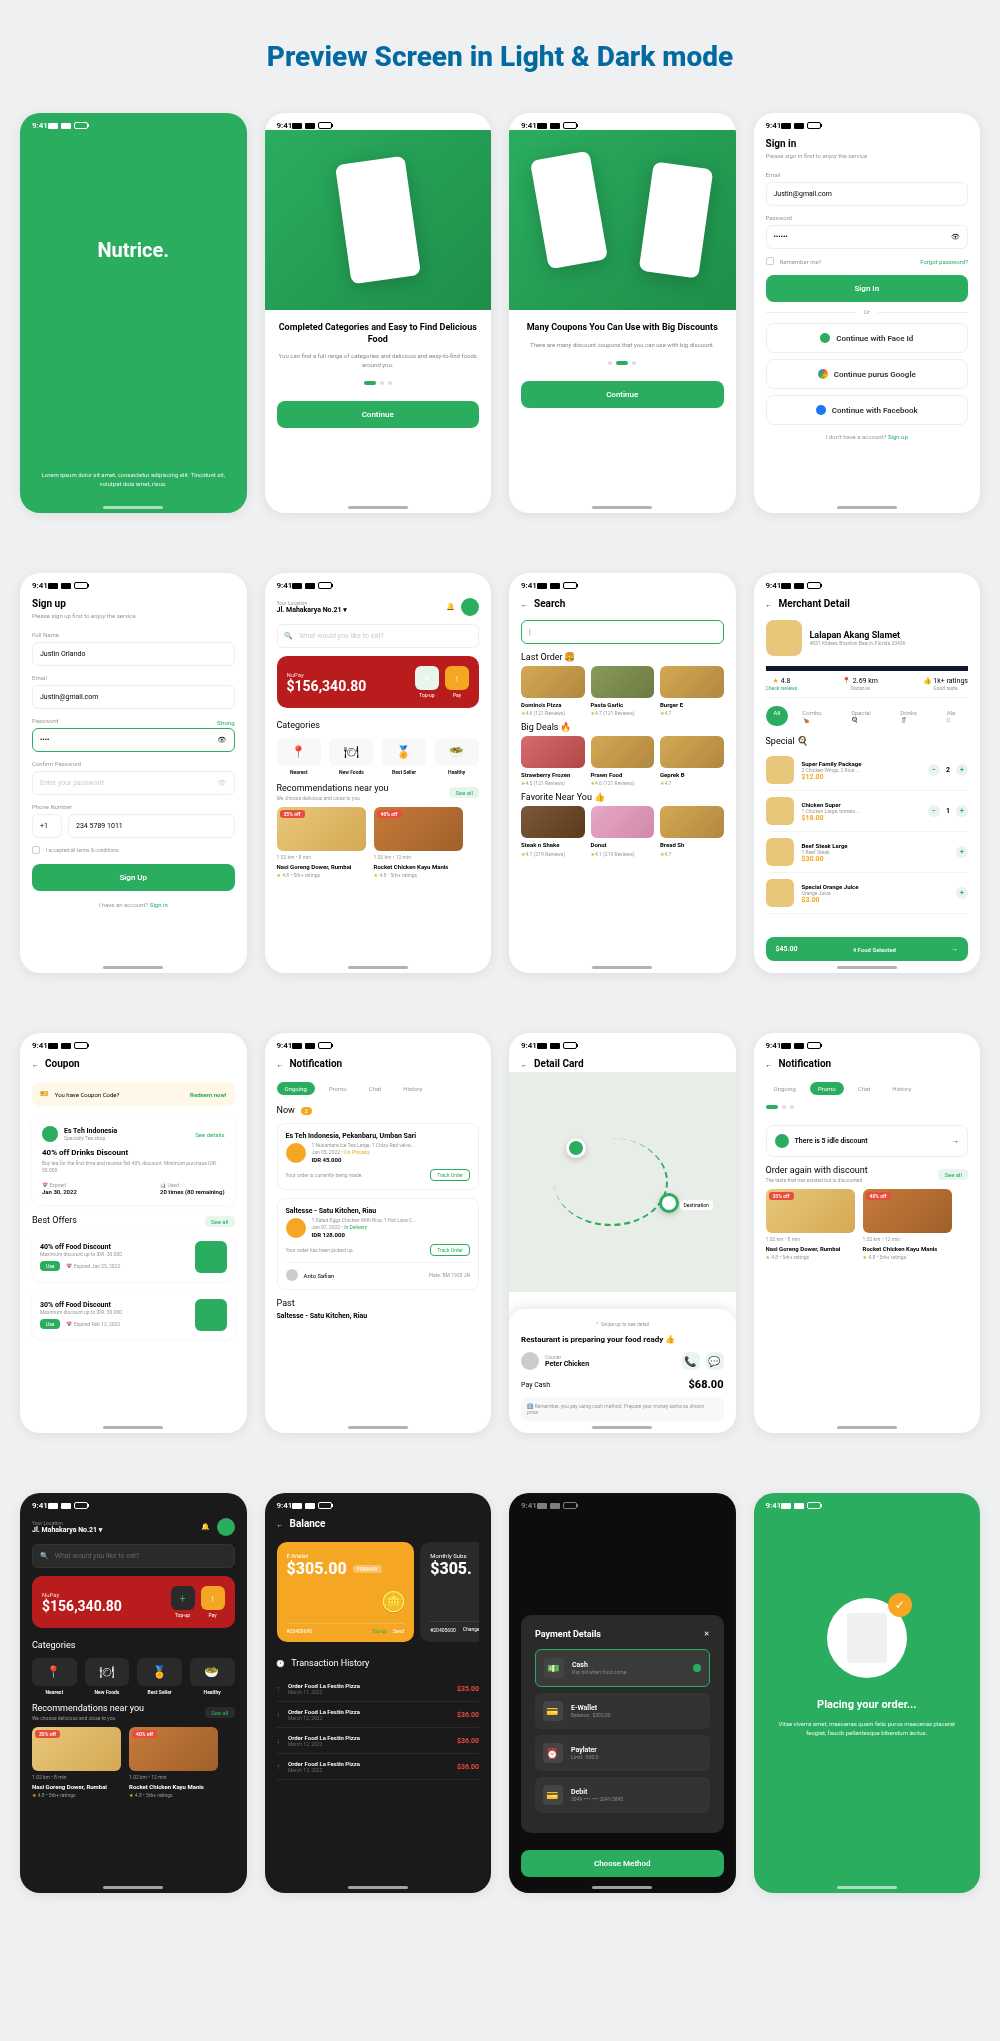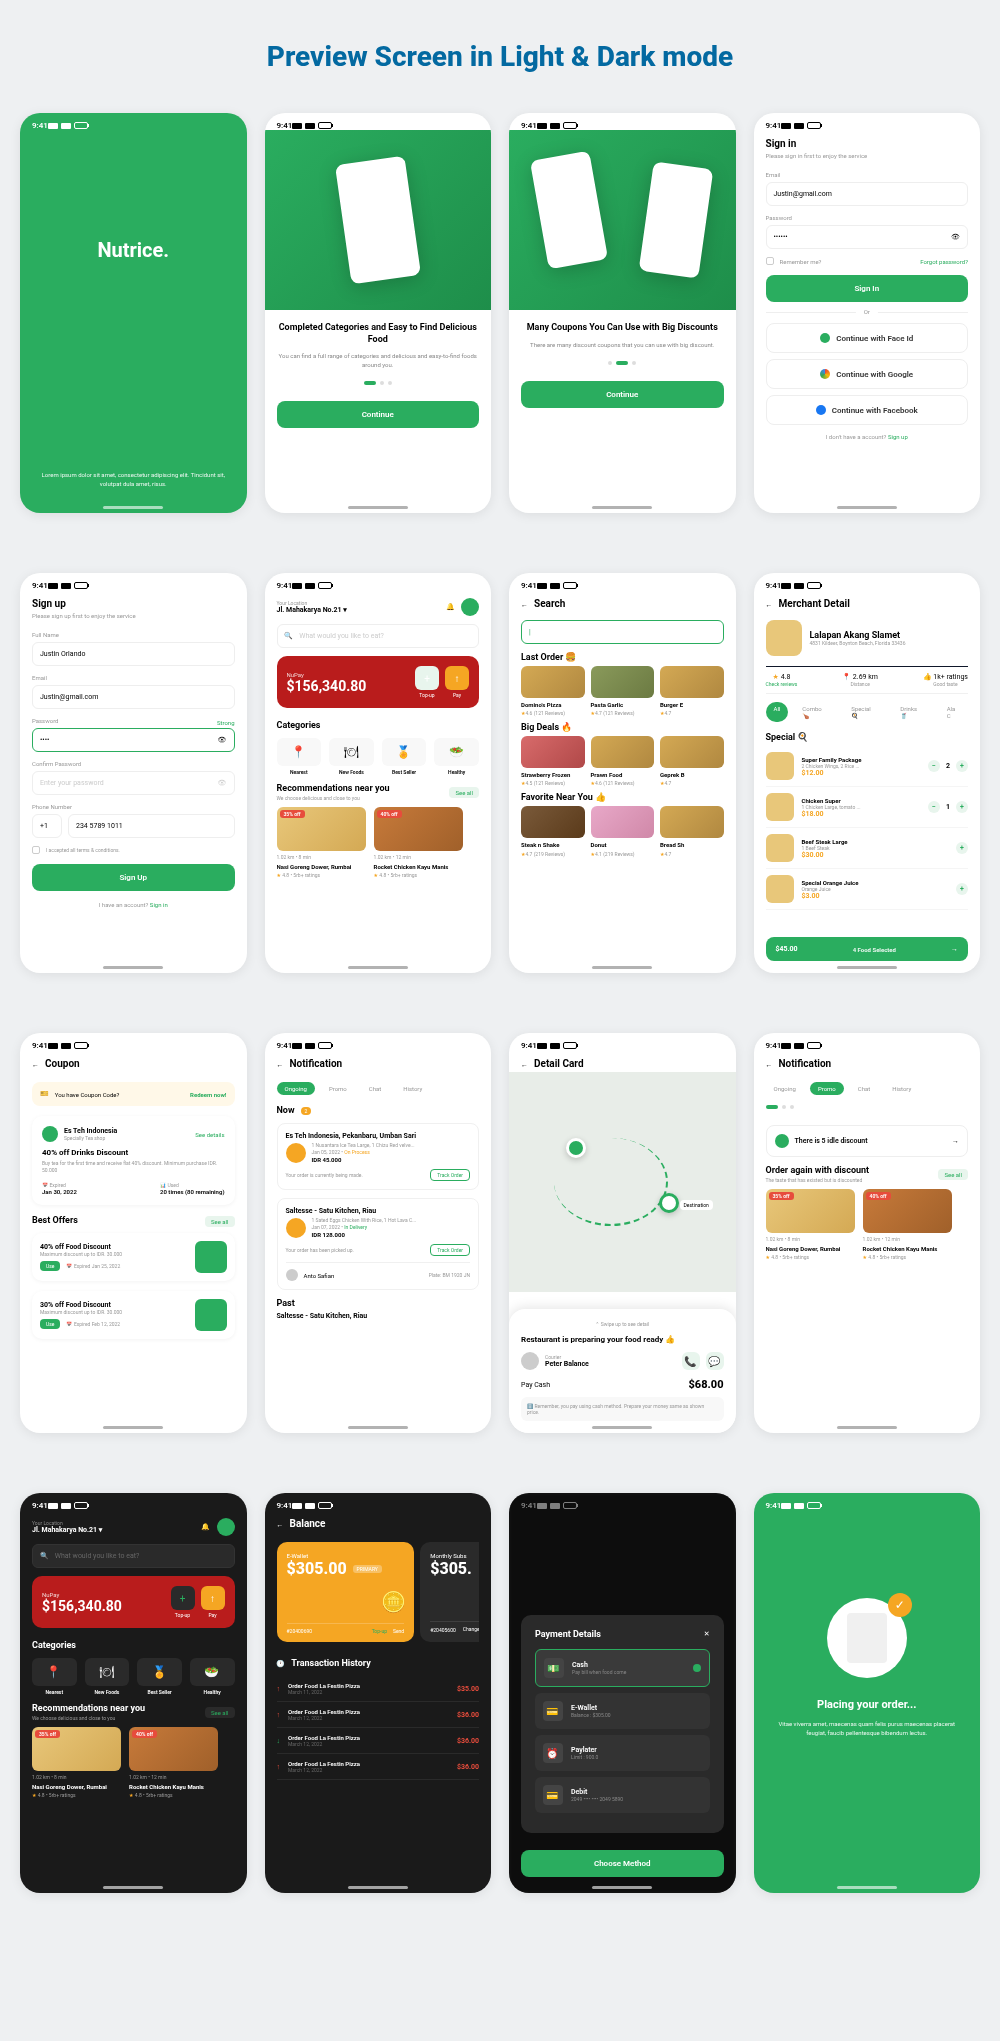--- a/index.html
+++ b/index.html
@@ -36,21 +36,21 @@
 .field.active{border-color:#2aad5f}
 .link{color:#2aad5f;font-size:6px}
 .divider{border-top:1px solid #eee;margin:10px 0;position:relative}
 .divider span{position:absolute;top:-5px;left:50%;transform:translateX(-50%);background:#fff;padding:0 8px;font-size:6px;color:#999}
 .flex{display:flex;align-items:center}
 .between{justify-content:space-between}
 .gap{gap:6px}
 .balance-card{background:#b91c1c;color:#fff;border-radius:10px;padding:10px;margin-bottom:12px}
 .balance-amt{font-size:14px;font-weight:700}
 .icon-btn{width:24px;height:24px;background:#e8f5ed;border-radius:6px;display:flex;align-items:center;justify-content:center;font-size:10px}
-.section-title{font-size:9px;font-weight:700;margin-bottom:2px}
+.section-title{font-size:9px;font-weight:400;margin-bottom:2px}
 .section-sub{font-size:5px;color:#999}
 .see-all{font-size:6px;color:#2aad5f;background:#e8f5ed;padding:2px 6px;border-radius:4px}
 .cat-row{display:flex;gap:8px;margin:8px 0}
 .cat-item{flex:1;text-align:center}
 .cat-icon{width:100%;height:28px;background:#f8f8f8;border-radius:6px;margin-bottom:3px;display:flex;align-items:center;justify-content:center;font-size:12px}
 .cat-label{font-size:5px;font-weight:600}
 .food-row{display:flex;gap:8px;overflow:hidden}
 .food-card{flex:0 0 44%}
 .food-img{width:100%;height:44px;background:linear-gradient(135deg,#e8c77a,#d4a954);border-radius:6px;position:relative}
 .badge{position:absolute;top:3px;left:3px;background:#e74c3c;color:#fff;font-size:5px;padding:1px 4px;border-radius:3px;font-weight:600}
@@ -198,21 +198,21 @@
     <button class="btn">Sign In</button>
     <div class="divider">
           <span>Or</span>
         </div>
     <button class="btn btn-outline btn-social">
           <span class="social-icon" style="background:#2aad5f"></span>
           <span>Continue with Face Id</span>
         </button>
     <button class="btn btn-outline btn-social">
           <span class="social-icon" style="background:conic-gradient(#ea4335,#fbbc05,#34a853,#4285f4)"></span>
-          <span>Continue with Google</span>
+          <span>Continue purus Google</span>
         </button>
     <button class="btn btn-outline btn-social">
           <span class="social-icon" style="background:#1877f2"></span>
           <span>Continue with Facebook</span>
         </button>
     <div style="text-align:center;font-size:6px;color:#999;margin-top:8px"><span>I don't have a account? </span><span class="link">Sign up</span></div>
   </div>
   <div class="home-indicator"></div>
 </div>
 
@@ -439,21 +439,21 @@
           <span>←</span>
           <span class="screen-title">Merchant Detail</span>
         </div>
     <div class="merchant-row">
       <div class="merchant-img"></div>
       <div>
             <div style="font-size:9px;font-weight:700">Lalapan Akang Slamet</div>
             <div style="font-size:5px;color:#999">4831 Kildeer, Boynton Beach, Florida 33436</div>
           </div>
     </div>
-    <div class="flex between" style="padding:6px 0;border-top:1px solid #0f172a;border-bottom:1px solid #f0f0f0;margin-bottom:8px">
+    <div class="flex between" style="padding:6px 0;border-top:5px solid #0f172a;border-bottom:1px solid #f0f0f0;margin-bottom:8px">
       <div style="text-align:center">
             <div style="font-size:7px"><span class="star">★</span> <span>4.8</span></div>
             <div style="font-size:5px;color:#2aad5f">Check reviews</div>
           </div>
       <div style="text-align:center">
             <div style="font-size:7px">📍 <span>2.69 km</span></div>
             <div style="font-size:5px;color:#999">Distance</div>
           </div>
       <div style="text-align:center">
             <div style="font-size:7px">👍 <span>1k+ ratings</span></div>
@@ -689,21 +689,21 @@
     </div>
   </div>
   <div class="sheet">
     <div style="text-align:center;font-size:5px;color:#999;margin-bottom:8px">⌃ <span>Swipe up to see detail</span></div>
     <div style="font-size:8px;font-weight:700;margin-bottom:8px">Restaurant is preparing your food ready 👍</div>
     <div class="flex between" style="margin-bottom:8px">
       <div class="flex gap">
             <span style="width:18px;height:18px;background:#ccc;border-radius:50%"></span>
             <div>
               <div style="font-size:5px;color:#999">Courier</div>
-              <div style="font-size:7px;font-weight:700">Peter Balance</div>
+              <div style="font-size:7px;font-weight:700">Peter Chicken</div>
             </div>
           </div>
       <div class="flex gap">
             <span class="icon-btn" style="width:18px;height:18px">📞</span>
             <span class="icon-btn" style="width:18px;height:18px">💬</span>
           </div>
     </div>
     <div class="flex between" style="margin-bottom:6px">
           <span style="font-size:7px">Pay Cash</span>
           <span style="font-size:11px;font-weight:800">$68.00</span>

